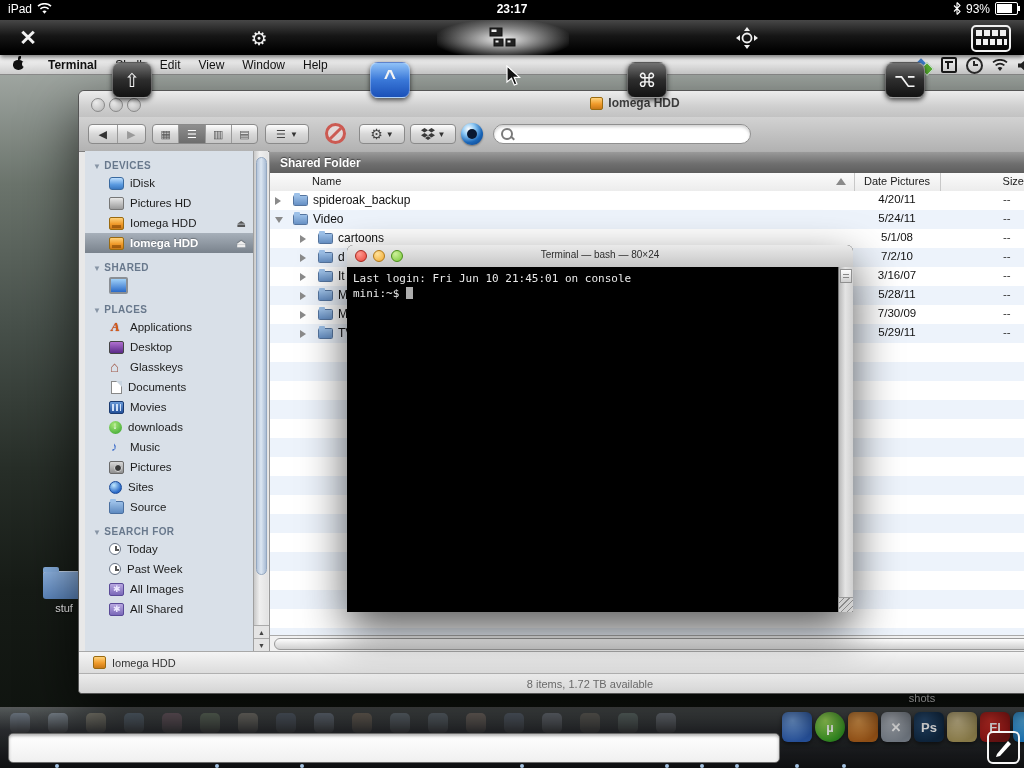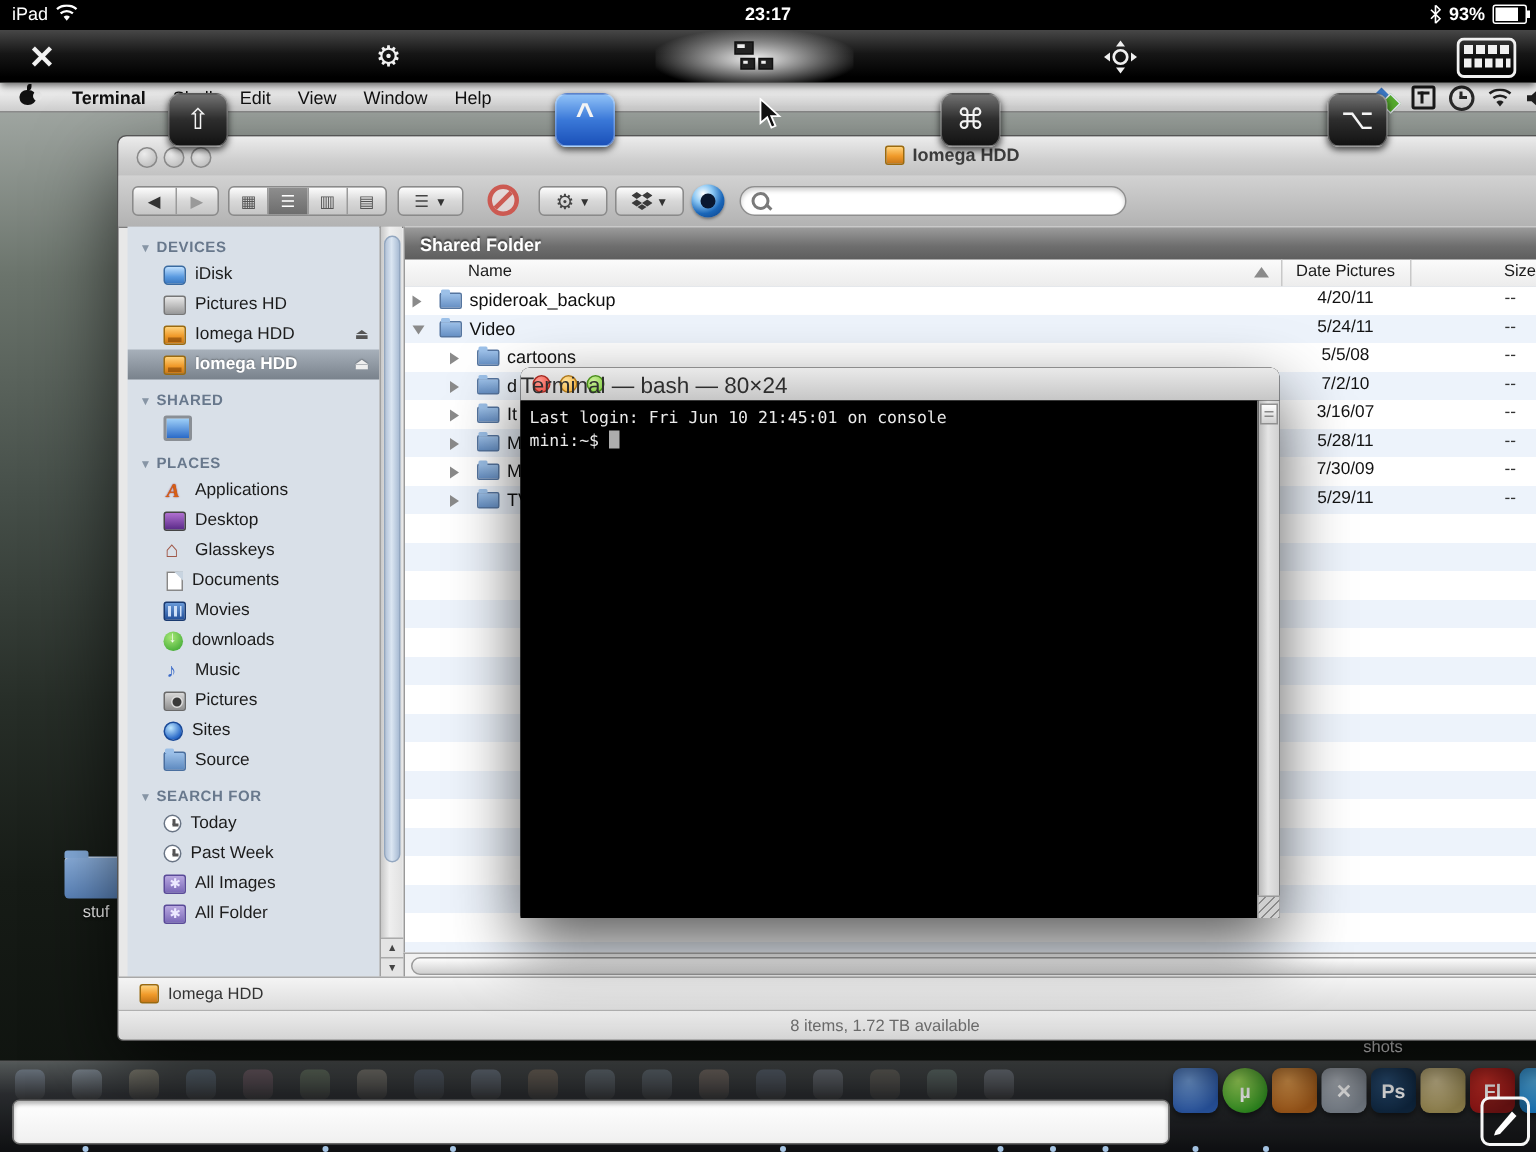--- a/index.html
+++ b/index.html
@@ -3,21 +3,21 @@
 <meta charset="utf-8">
 <style>
   html,body{margin:0;padding:0;background:#000;}
   #screen{position:relative;width:1024px;height:768px;overflow:hidden;background:#000;
     font-family:"Liberation Sans",sans-serif;-webkit-font-smoothing:antialiased;}
   
   #ipad-statusbar{position:absolute;left:0;top:0;width:1024px;height:20px;background:#000;color:#fff;
     font-size:12px;}
   #sb-left{position:absolute;left:8px;top:2px;display:flex;align-items:center;gap:5px;}
   #sb-time{position:absolute;left:0;right:0;top:2px;text-align:center;font-weight:bold;}
-  #sb-right{position:absolute;right:6px;top:2px;display:flex;align-items:flex-end;gap:5px;font-weight:bold;}
+  #sb-right{position:absolute;right:6px;top:2px;display:flex;align-items:flex-start;gap:5px;}
   .battery{width:21px;height:11px;border:1px solid #fff;border-radius:2px;position:relative;}
   .battery i{position:absolute;left:1px;top:1px;bottom:1px;width:15px;background:#fff;}
   .battery b{position:absolute;right:-3px;top:3px;width:2px;height:5px;background:#fff;}
   
   #vnc-toolbar{position:absolute;left:0;top:20px;width:1024px;height:35px;z-index:300;
     background:linear-gradient(#474747,#161616 45%,#000 90%);box-shadow:0 2px 5px rgba(0,0,0,.6);}
   #vnc-toolbar .glow{position:absolute;left:437px;top:0;width:132px;height:35px;
     background:radial-gradient(ellipse at 50% 55%,rgba(255,255,255,.95),rgba(255,255,255,.25) 55%,transparent 75%);}
   .vbtn{position:absolute;top:3px;width:32px;height:30px;display:flex;align-items:center;justify-content:center;color:#f2f2f2;}
   
@@ -159,21 +159,21 @@
   #f-statusbar span{}
   
   #terminal{position:absolute;left:347px;top:190px;width:506px;height:367px;z-index:50;border-radius:6px 6px 2px 2px;
     box-shadow:0 18px 45px rgba(0,0,0,.65);background:#000;}
   #t-titlebar{position:absolute;left:0;top:0;right:0;height:22px;border-radius:6px 6px 0 0;
     background:linear-gradient(#eaeaea,#c6c6c6);border-bottom:1px solid #8f8f8f;}
   .tlight{position:absolute;top:5px;width:12px;height:12px;border-radius:50%;box-sizing:border-box;}
   .tl-red{background:radial-gradient(circle at 35% 30%,#ff9a90,#e8463a);border:1px solid #a8271e;}
   .tl-yellow{background:radial-gradient(circle at 35% 30%,#ffe29a,#f0a830);border:1px solid #b07818;}
   .tl-green{background:radial-gradient(circle at 35% 30%,#cdf09a,#78c838);border:1px solid #4a8f1a;}
-  #t-title{position:absolute;left:0;right:0;top:4px;text-align:left;font-size:15px;color:#2e2e2e;}
+  #t-title{position:absolute;left:0;right:0;top:4px;text-align:center;font-size:10px;color:#2e2e2e;}
   #t-content{position:absolute;left:0;top:22px;right:0;bottom:0;background:#000;padding:4px 6px;box-sizing:border-box;
     font-family:"DejaVu Sans Mono",monospace;font-size:11px;line-height:15px;color:#eaeaea;white-space:pre;}
   #t-cursor{display:inline-block;width:7px;height:12px;background:#adadad;vertical-align:-2px;}
   #t-scroll{position:absolute;right:0;top:22px;width:15px;bottom:0;background:linear-gradient(90deg,#b8b8b8,#e4e4e4 45%,#cfcfcf);border-left:1px solid #777;box-sizing:border-box;}
   #t-thumb{position:absolute;left:1px;top:2px;width:12px;height:14px;background:linear-gradient(#fdfdfd,#d0d0d0);border:1px solid #909090;box-sizing:border-box;}
   #t-thumb:before{content:"";position:absolute;left:2px;top:4px;right:2px;height:1px;background:#888;box-shadow:0 3px 0 #888;}
   #t-resize{position:absolute;right:0;bottom:0;width:15px;height:15px;background:#d0d0d0;
     background-image:repeating-linear-gradient(135deg,transparent 0 3px,#8a8a8a 3px 4px);border-left:1px solid #999;border-top:1px solid #999;box-sizing:border-box;}
   
   .modkey{position:absolute;top:7px;width:38px;height:34px;z-index:220;border-radius:8px;
@@ -460,21 +460,21 @@
           <div class="sb-item">
             <span class="si si-clock"></span>
             <span class="sb-label">Past Week</span>
           </div>
           <div class="sb-item">
             <span class="si si-smart"></span>
             <span class="sb-label">All Images</span>
           </div>
           <div class="sb-item">
             <span class="si si-smart"></span>
-            <span class="sb-label">All Folder</span>
+            <span class="sb-label">All Shared</span>
           </div>
         </div>
       <div id="sb-scrollbar">
         <div id="sb-thumb"></div>
         <div class="sb-arrow" style="bottom:13px;">▲</div>
         <div class="sb-arrow" style="bottom:0;">▼</div>
       </div>
 
       <div id="f-list">
         <div id="list-banner">Shared Folder</div>
@@ -498,21 +498,21 @@
               <span class="tri tri-down" style="left: 5px;"></span>
               <span class="mini-folder" style="left: 23px;"></span>
               <span class="row-name" style="left: 43px;">Video</span>
               <span class="row-date">5/24/11</span>
               <span class="row-size">--</span>
             </div>
             <div class="row" style="top: 38px;">
               <span class="tri tri-right" style="left: 30px;"></span>
               <span class="mini-folder" style="left: 48px;"></span>
               <span class="row-name" style="left: 68px;">cartoons</span>
-              <span class="row-date">5/5/08</span>
+              <span class="row-date">5/1/08</span>
               <span class="row-size">--</span>
             </div>
             <div class="row" style="top: 57px;">
               <span class="tri tri-right" style="left: 30px;"></span>
               <span class="mini-folder" style="left: 48px;"></span>
               <span class="row-name" style="left: 68px;">d</span>
               <span class="row-date">7/2/10</span>
               <span class="row-size">--</span>
             </div>
             <div class="row" style="top: 76px;">

